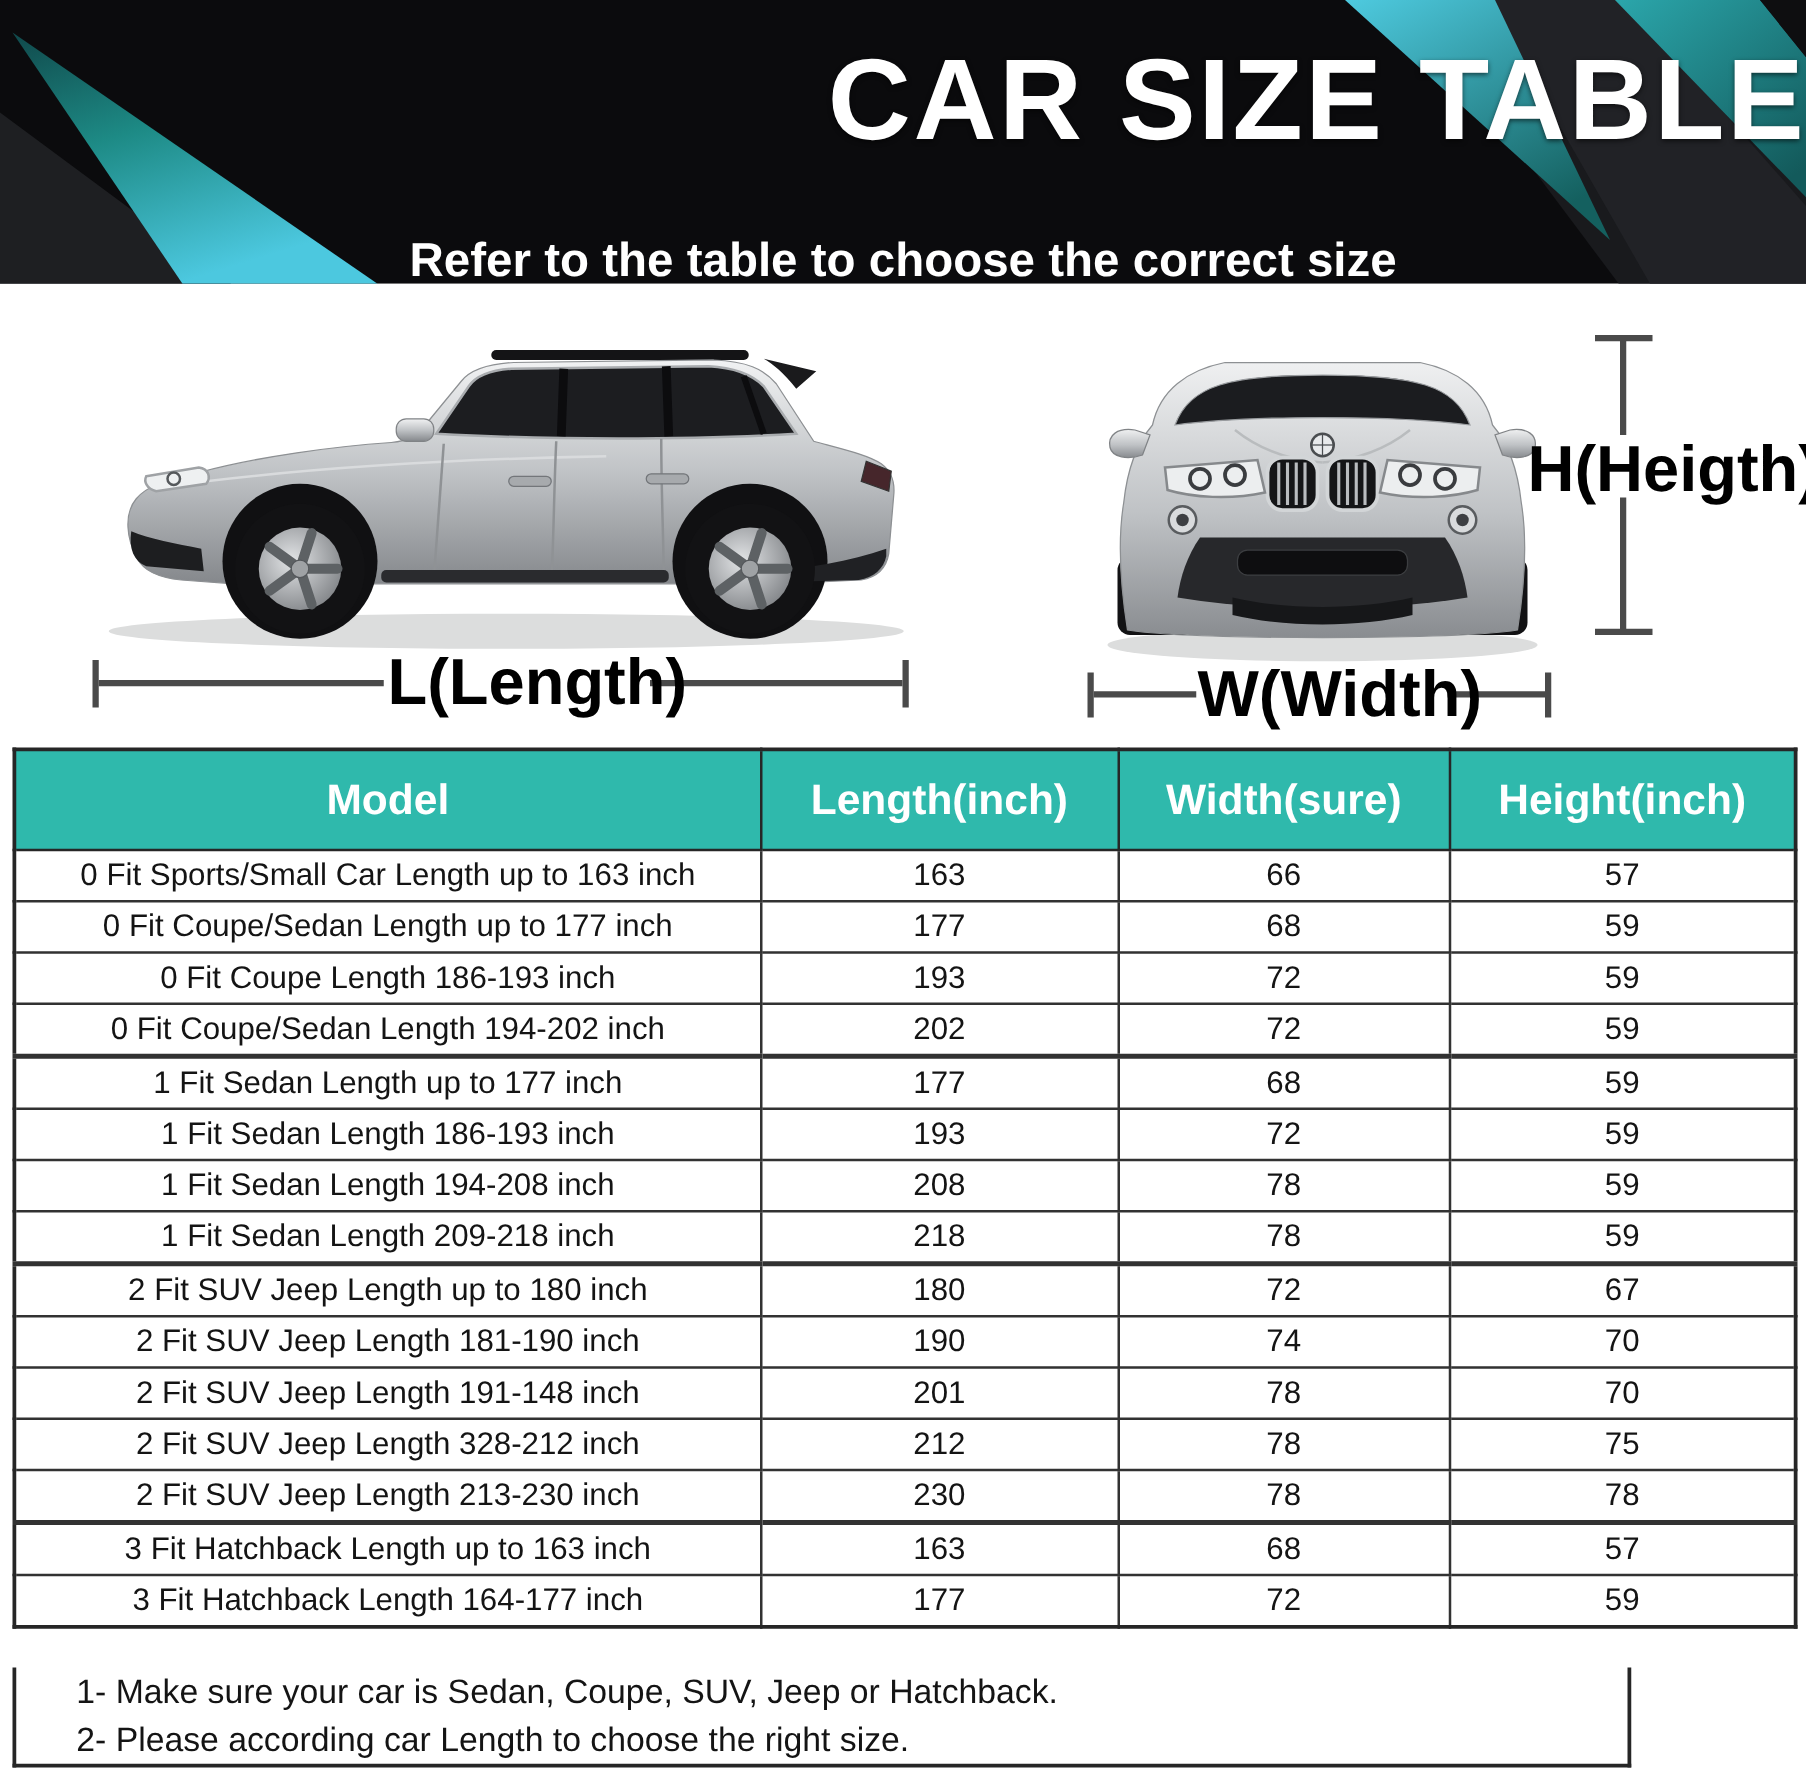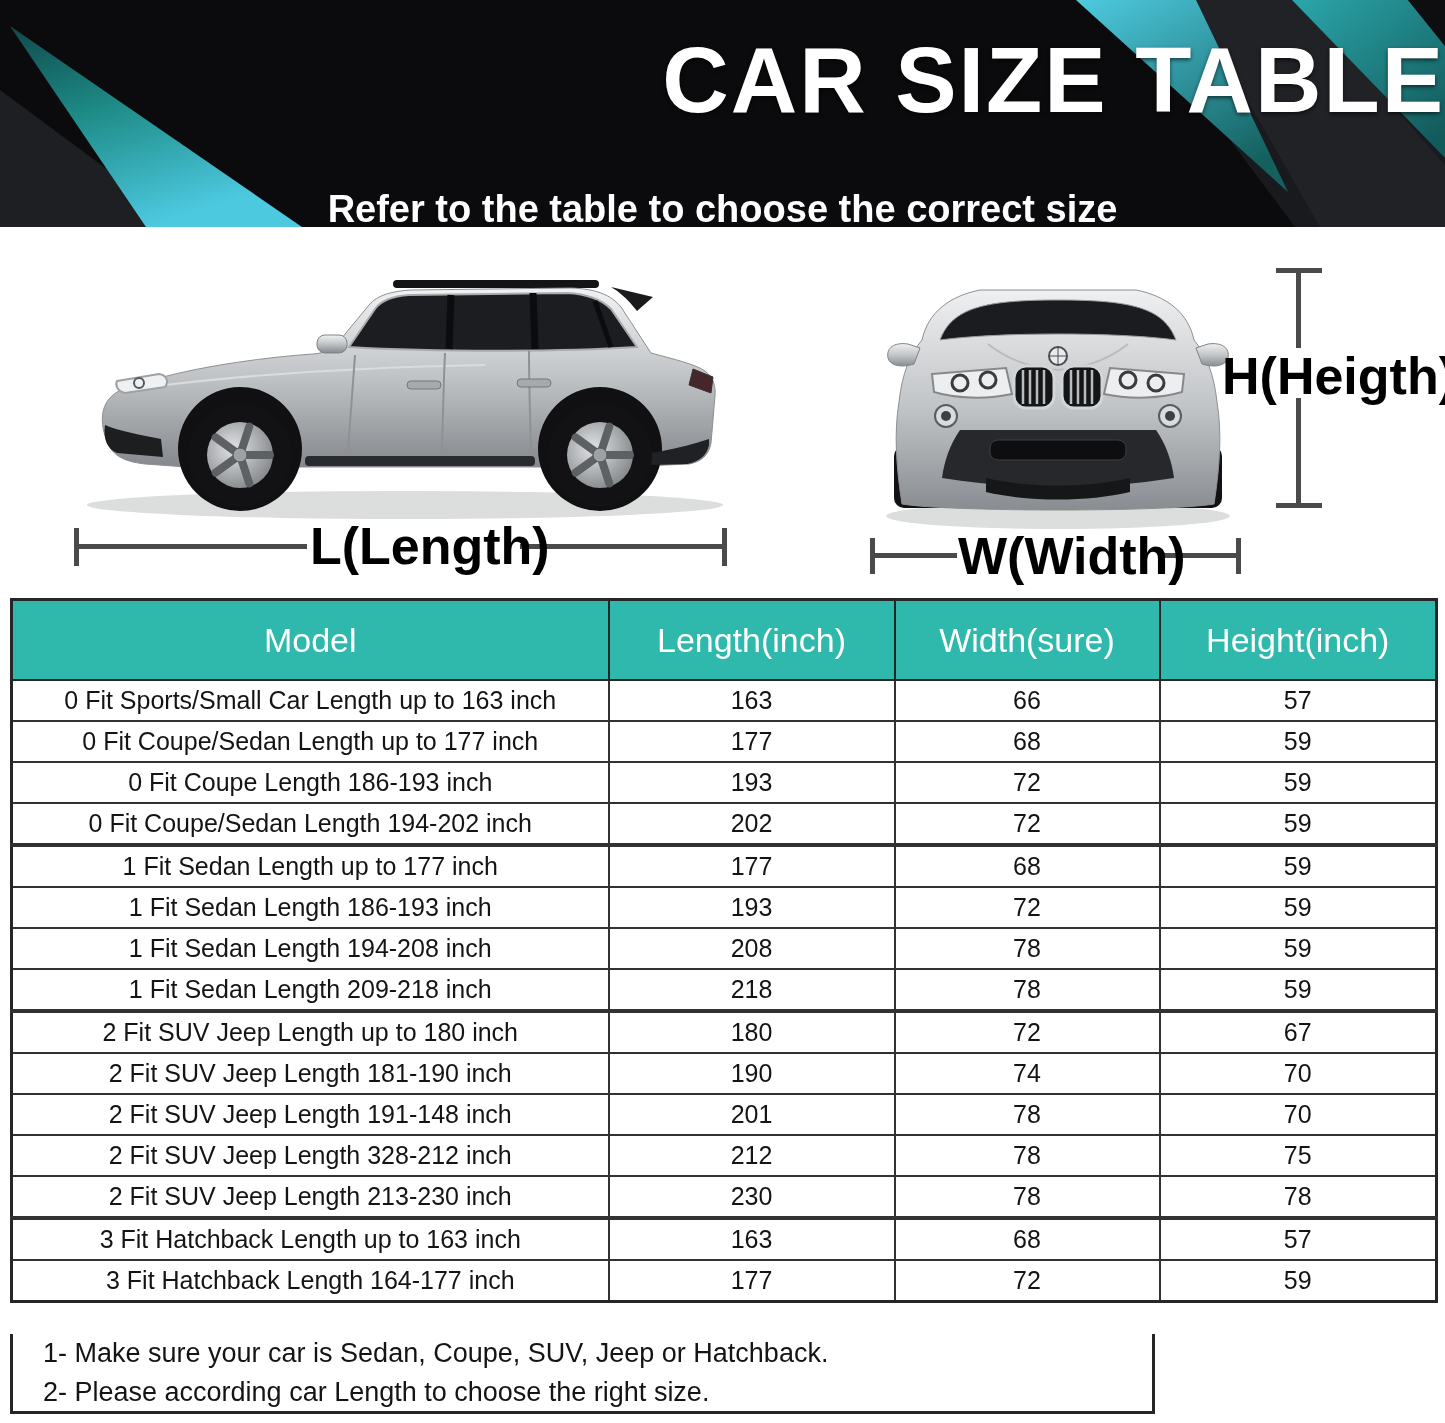--- a/index.html
+++ b/index.html
@@ -28,34 +28,34 @@
   .dim-label .big { font-size:52px; font-weight:bold; }
   .dim-label .rest { font-size:52px; font-weight:bold; }
 
   
   table.size-table {
     position:absolute; left:10px; top:598px; width:1425px;
     border-collapse:collapse; table-layout:fixed;
     border:3px solid #262626;
   }
   table.size-table th {
-    background:var(--teal, #2fb9ac); color:#fff; font-size:34px; font-weight:normal;
+    background:var(--teal, #2fb9ac); color:#fff; font-size:34px; font-weight:bold;
     height:78px; border:2px solid #262626; padding:0;
   }
   table.size-table td {
     font-size:25px; color:#141414; height:39px; text-align:center;
     border:2px solid #323232; padding:0 4px; font-weight:normal;
   }
   table.size-table tr.group-end td { border-bottom-width:4px; }
 
   .notes-box {
-    position:absolute; left:10px; top:1334px; width:1145px; height:80px;
+    position:absolute; left:10px; top:1334px; width:1295px; height:80px;
     border:3px solid #262626; border-top:none; box-sizing:border-box;
     display:flex; flex-direction:column; justify-content:center; gap:8px;
-    padding-left:30px;
+    padding-left:48px;
   }
   .note-line { font-size:27px; color:#141414; }
 </style>
 </head>
 <body>
 
 <div class="page">
 
   <div class="banner">
     <svg width="1445" height="227" viewBox="0 0 1445 227">

